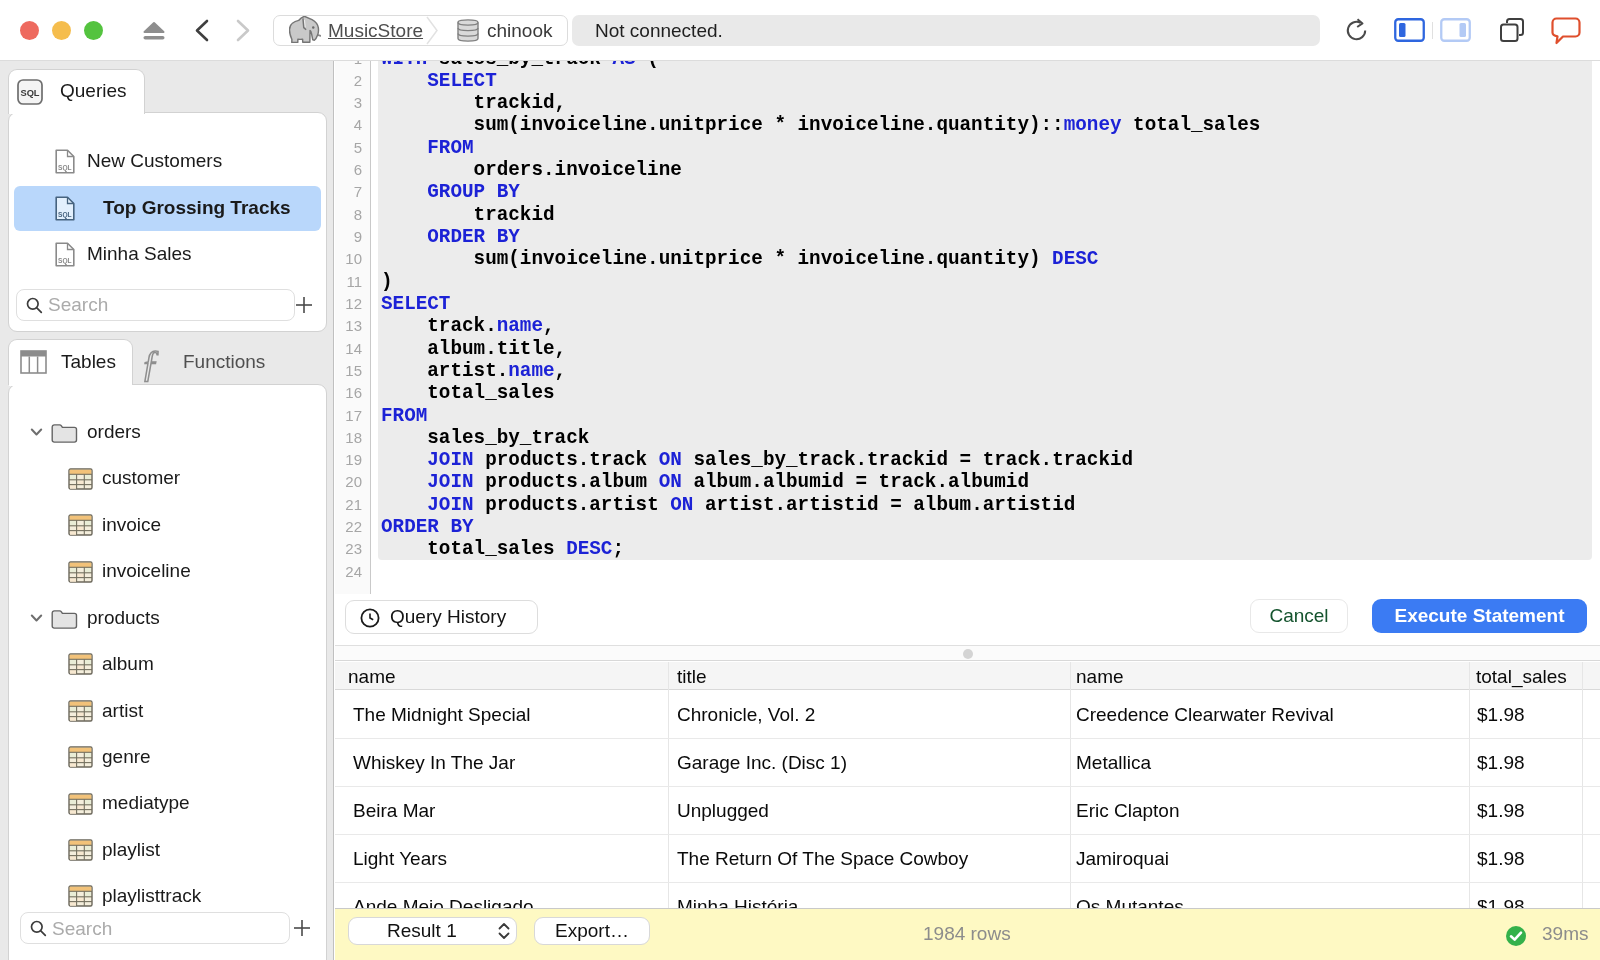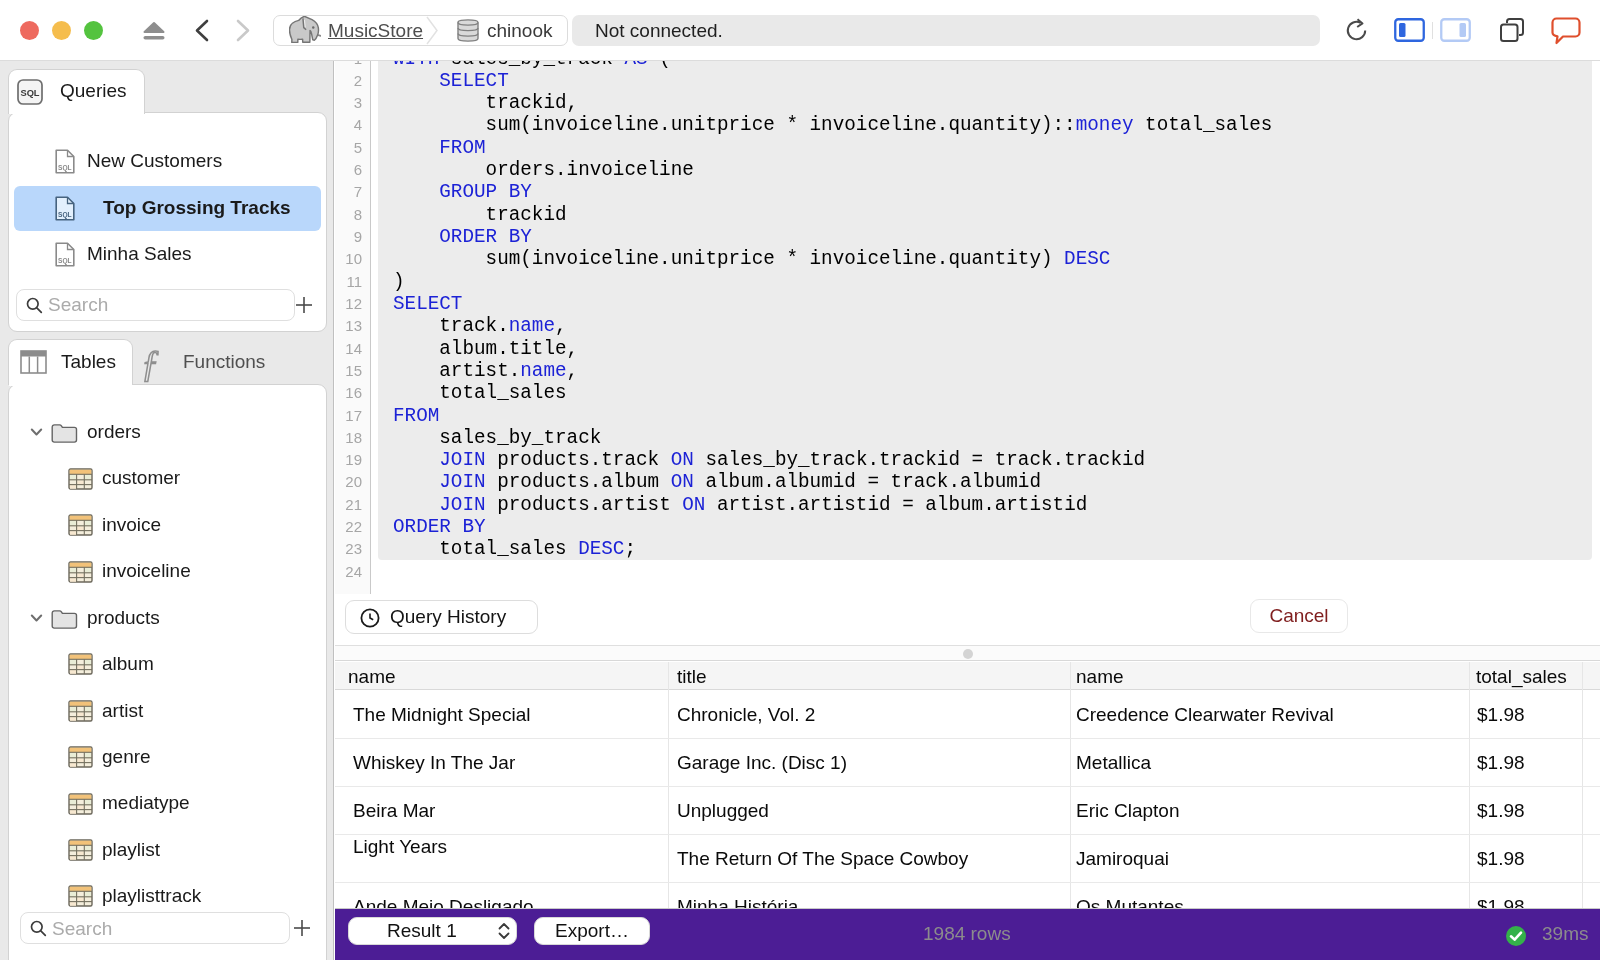--- a/index.html
+++ b/index.html
@@ -15,34 +15,34 @@
   #sidebar { left:0; top:61px; width:334px; height:899px; background:#E9E9E9; border-right:1px solid #C0C0C0; }
   .panel { background:#fff; border:1px solid #D2D2D2; border-radius:9px; position:absolute; }
   .tab { background:#fff; border:1px solid #D2D2D2; border-radius:9px 9px 0 0; border-bottom:none; position:absolute; }
   .sbtxt { font-size:19px; color:#1A1A1A; position:absolute; white-space:nowrap; }
 
   
   #editor { left:335px; top:61px; width:1265px; height:585px; background:#fff; overflow:hidden; }
   #gutter { position:absolute; left:0; top:0; width:36px; height:533px; background:#FAFAFA; border-right:1px solid #C9C9C9; }
   #stmt { position:absolute; left:43px; top:-14px; width:1214px; height:513px; background:#ECECEC; border-radius:4px; }
   #lnums { position:absolute; left:0px; top:-13.5px; width:27px; text-align:right; font-size:15px; color:#A6A6A6; line-height:22.32px; font-family:"Liberation Sans",sans-serif;}
-  #code { position:absolute; left:58px; top:-13.5px; font-family:"Liberation Mono",monospace; font-size:19.3px; line-height:22.32px; color:#000; white-space:pre; }
+  #code { position:absolute; left:46px; top:-13.5px; font-family:"Liberation Mono",monospace; font-size:19.3px; line-height:22.32px; color:#000; white-space:pre;font-weight:bold; }
   #code .k { color:#1C22D6; }
 
   
   .btn { position:absolute; border-radius:9px; font-size:19px; text-align:center; }
 
   
   #rtable { left:335px; top:662px; width:1265px; height:246px; background:#fff; overflow:hidden; }
   .cell { position:absolute; font-size:19px; color:#0A0A0A; white-space:nowrap; }
   .vline { position:absolute; top:0; width:1px; height:246px; background:#E6E6E6; }
   .hline { position:absolute; left:0; width:1265px; height:1px; background:#E9E9E9; }
 
   
-  #statusbar { left:335px; top:908px; width:1265px; height:52px; background:#4c1d95; border-top:1px solid #C9C9C9; }
+  #statusbar { left:335px; top:908px; width:1265px; height:52px; background:#fef9c3; border-top:1px solid #C9C9C9; }
 </style>
 </head>
 <body>
 
 <div id="toolbar" class="abs">
   <div class="abs tl" style="left:20px; background:#EE6A5F;"></div>
   <div class="abs tl" style="left:52px; background:#F5BD4D;"></div>
   <div class="abs tl" style="left:84px; background:#54C33F;"></div>
 
   <svg class="abs" style="left:141px; top:20px;" width="26" height="22" viewBox="0 0 26 22">
@@ -349,21 +349,22 @@
     <span class="k">JOIN</span> products.artist <span class="k">ON</span> artist.artistid = album.artistid
 <span class="k">ORDER BY</span>
     total_sales <span class="k">DESC</span>;</pre>
 
   <div class="btn" style="left:10px; top:539px; width:193px; height:34px; background:#fff; border:1px solid #DDDDDD; line-height:32px; color:#141414; text-align:left; padding-left:44px;">Query History</div>
   <svg class="abs" style="left:25px; top:547px;" width="20" height="20" viewBox="0 0 20 20">
     <circle cx="10" cy="10" r="8.6" fill="none" stroke="#1A1A1A" stroke-width="1.8"></circle>
     <path d="M10 5.5 L10 10 L13.2 11.8" fill="none" stroke="#1A1A1A" stroke-width="1.6"></path>
   </svg>
 
-  <div class="btn" style="left:915px; top:538px; width:98px; height:34px; background:#fff; border:1px solid #E8E8E8; line-height:32px; color:#7f1d1d;">Cancel</div>
+  <div class="btn" style="left:915px; top:538px; width:98px; height:34px; background:#fff; border:1px solid #E8E8E8; line-height:32px; color:#14532d;">Cancel</div>
+  <div class="btn" style="left:1037px; top:538px; width:215px; height:34px; background:#3B7BF3; line-height:34px; color:#fff; font-weight:bold;">Execute Statement</div>
 
   <div class="abs" style="left:0; top:584px; width:1265px; height:1px; background:#DFDFDF;"></div>
 </div>
 
 <div class="abs" style="left:335px; top:646px; width:1265px; height:15px; background:#FBFBFB; border-bottom:1px solid #D8D8D8;">
   <div class="abs" style="left:628px; top:3px; width:10px; height:10px; border-radius:50%; background:#D4D4D4;"></div>
 </div>
 
 <div id="rtable" class="abs">
   <div class="abs" style="left:0; top:0; width:1265px; height:28px; background:#F5F5F5; border-bottom:1px solid #D9D9D9;"></div>
@@ -390,21 +391,21 @@
   <div class="cell" style="left:18px; top:90px;">Whiskey In The Jar</div>
   <div class="cell" style="left:342px; top:90px;">Garage Inc. (Disc 1)</div>
   <div class="cell" style="left:741px; top:90px;">Metallica</div>
   <div class="cell" style="left:1142px; top:90px;">$1.98</div>
 
   <div class="cell" style="left:18px; top:138px;">Beira Mar</div>
   <div class="cell" style="left:342px; top:138px;">Unplugged</div>
   <div class="cell" style="left:741px; top:138px;">Eric Clapton</div>
   <div class="cell" style="left:1142px; top:138px;">$1.98</div>
 
-  <div class="cell" style="left:18px; top:174px;">Light Years</div>
+  <div class="cell" style="left:18px; top:186px;">Light Years</div>
   <div class="cell" style="left:342px; top:186px;">The Return Of The Space Cowboy</div>
   <div class="cell" style="left:741px; top:186px;">Jamiroquai</div>
   <div class="cell" style="left:1142px; top:186px;">$1.98</div>
 
   <div class="cell" style="left:18px; top:234px;">Ande Meio Desligado</div>
   <div class="cell" style="left:342px; top:234px;">Minha História</div>
   <div class="cell" style="left:741px; top:234px;">Os Mutantes</div>
   <div class="cell" style="left:1142px; top:234px;">$1.98</div>
 </div>
 

